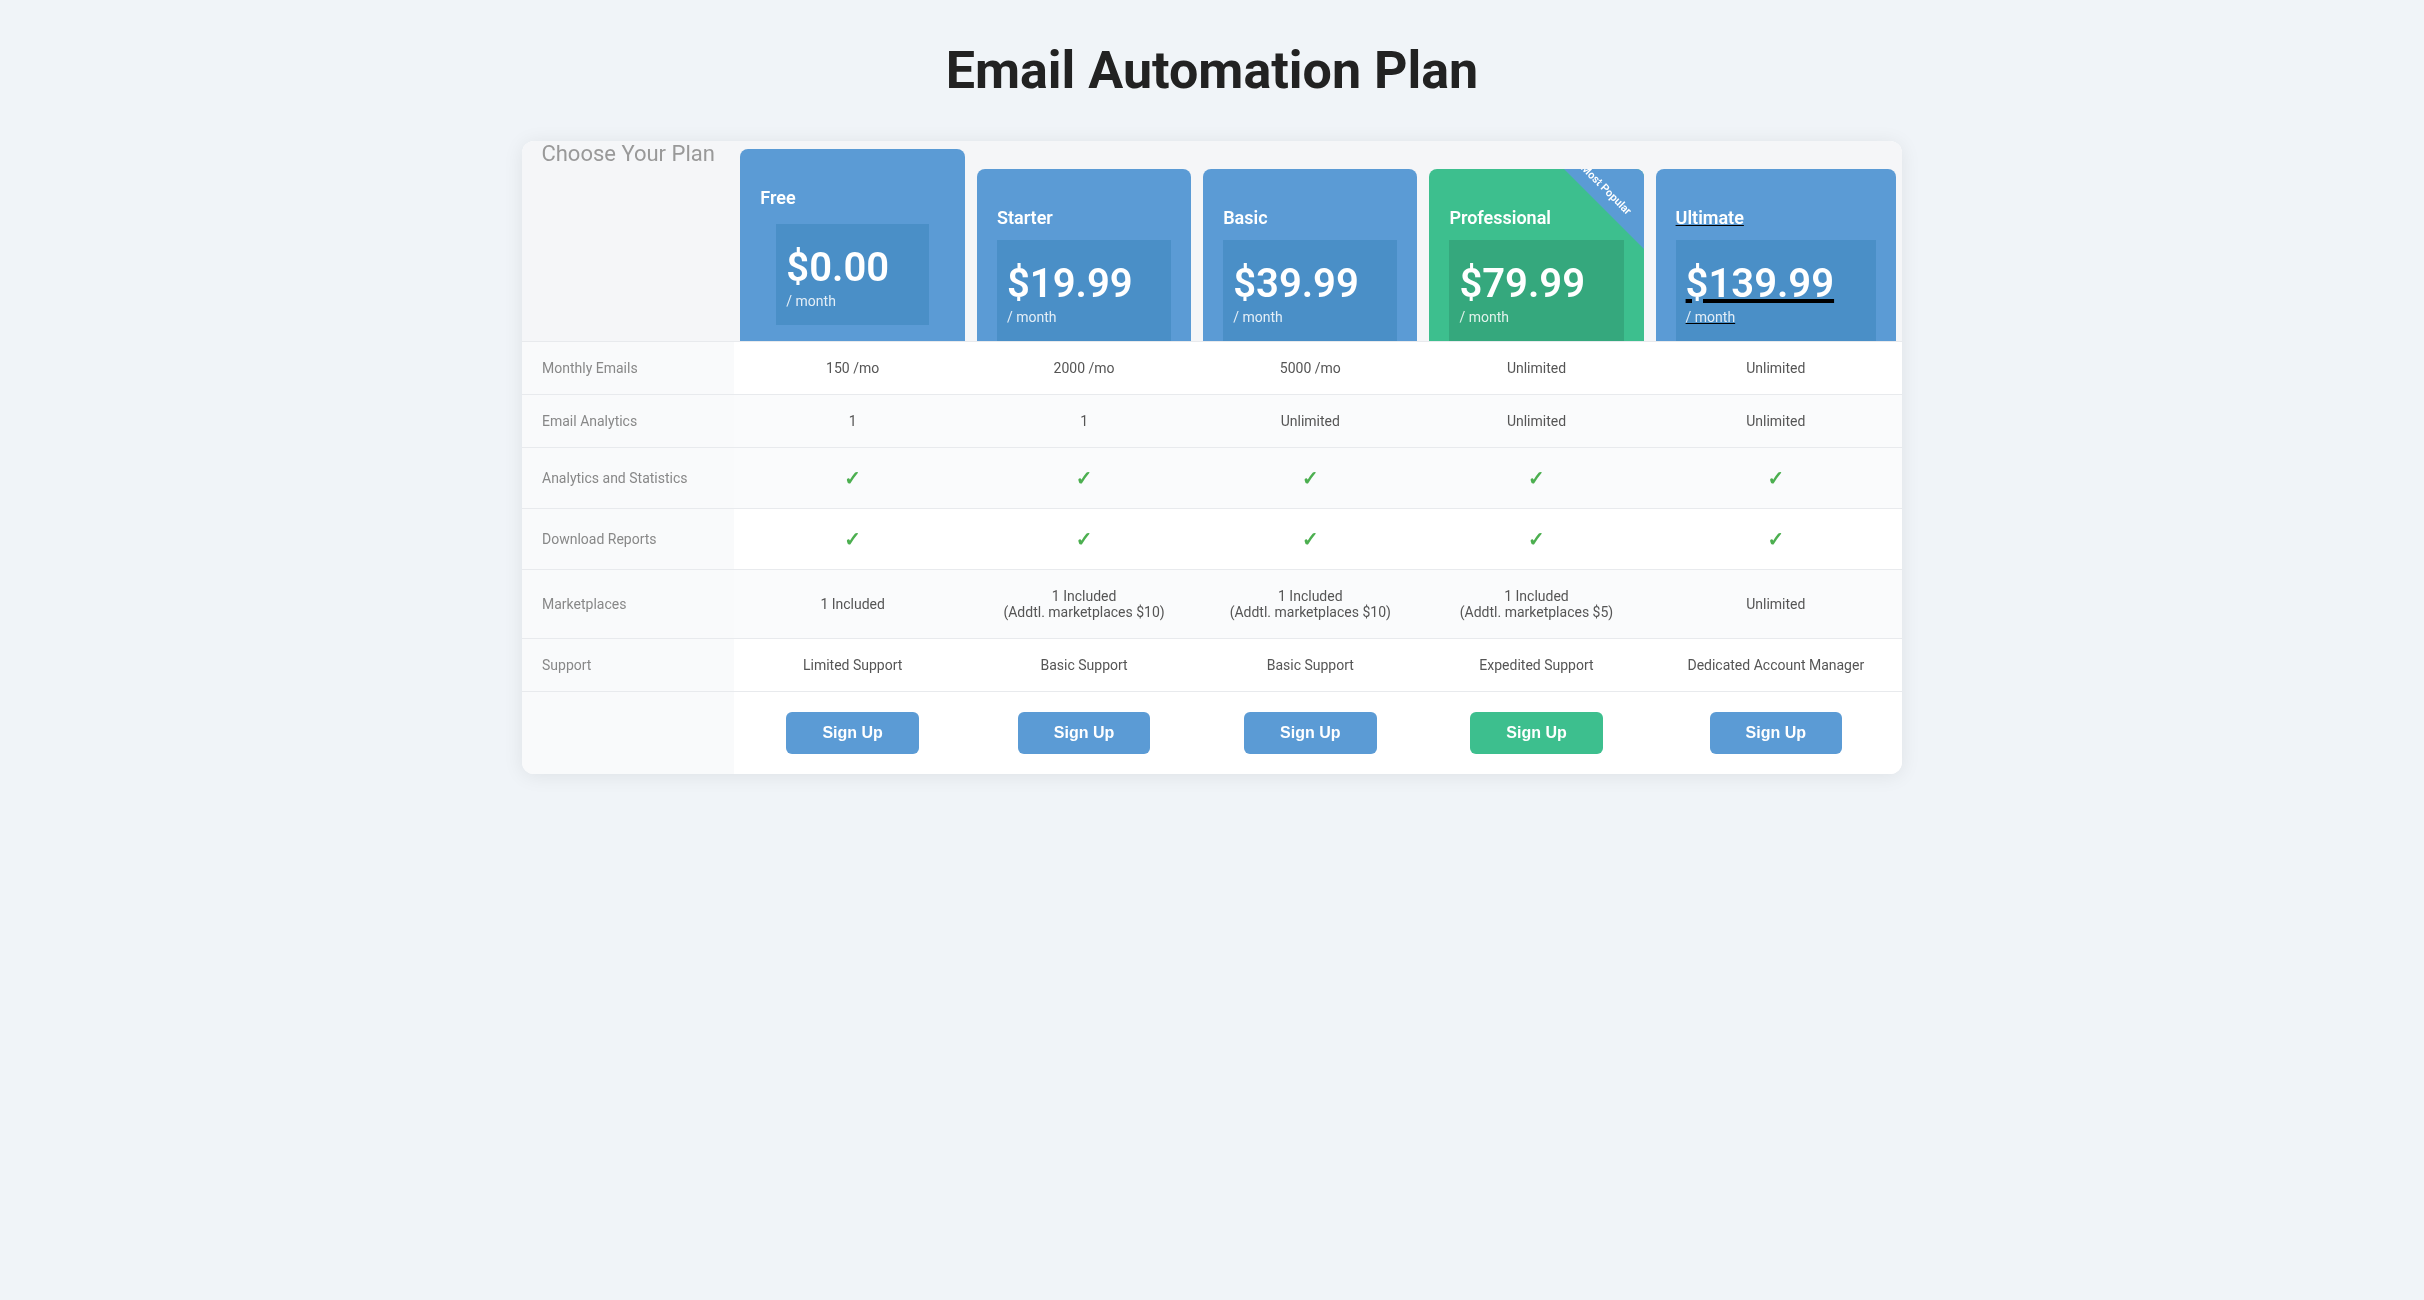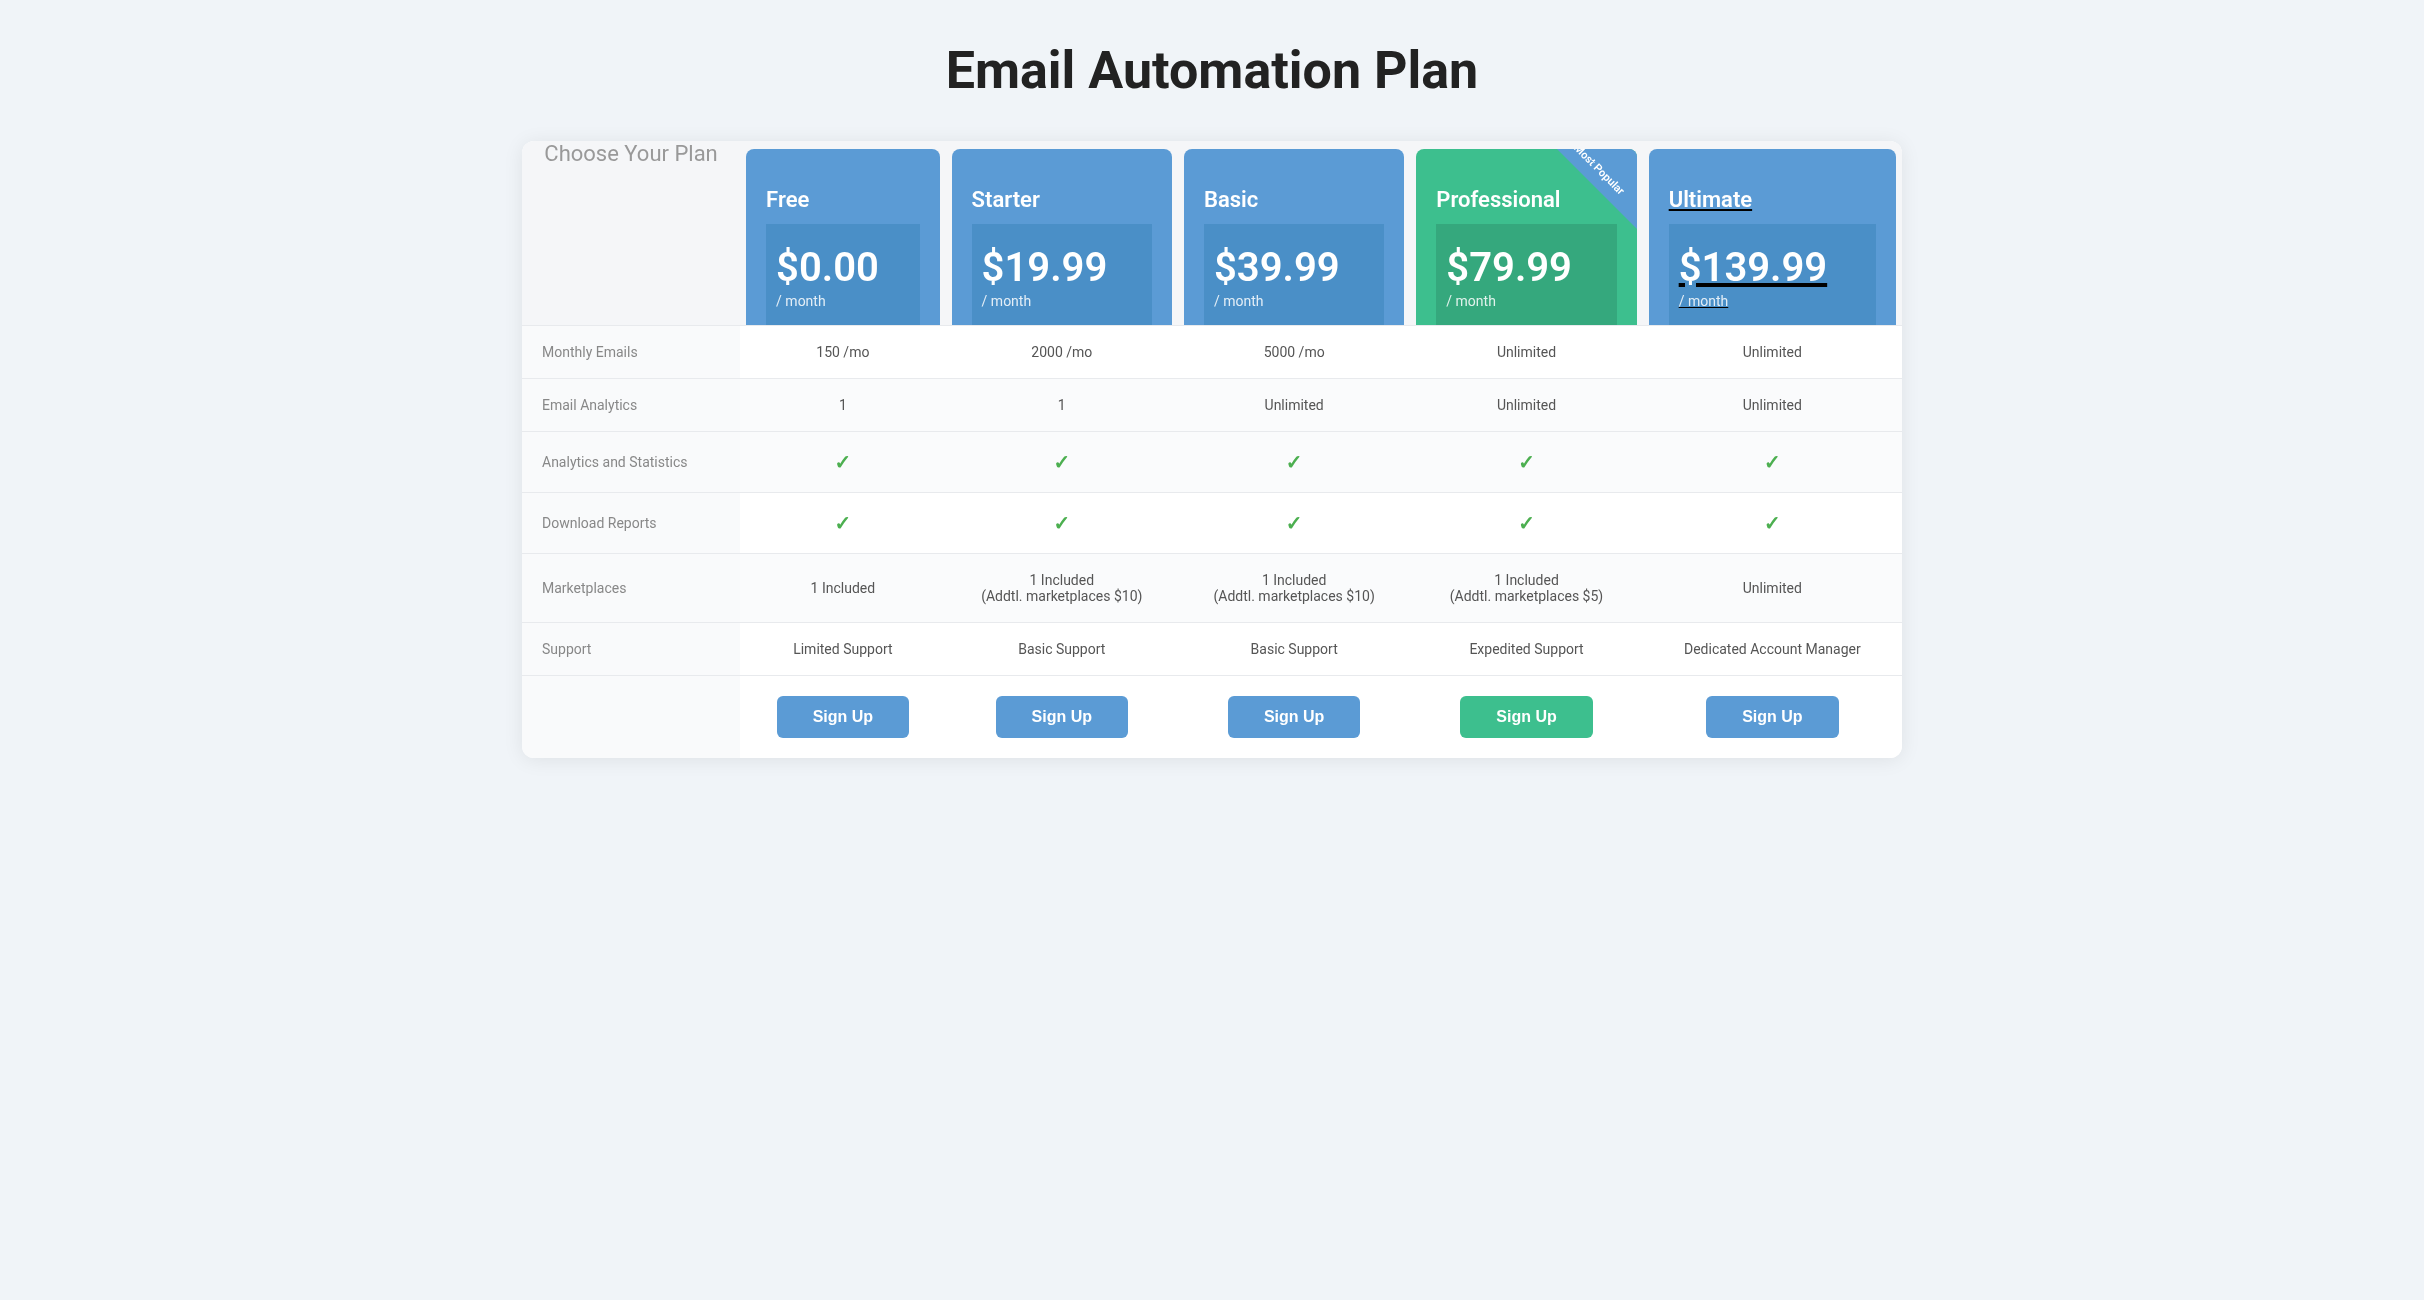--- a/index.html
+++ b/index.html
@@ -42,21 +42,21 @@
     }
     .plan-header-inner.blue {
       background: #5b9bd5;
     }
     .plan-header-inner.green {
       background: #3dbf8e;
       position: relative;
     }
     .plan-name {
       color: white;
-      font-size: 22px;
+      font-size: 18px;
       font-weight: 600;
       margin-bottom: 12px;
     }
     .price-area {
       background: rgba(255,255,255,0.15);
       border-radius: 6px;
       padding: 18px 10px 14px;
       margin: 0 -0px;
     }
     .plan-header-inner.blue .price-area {
@@ -173,21 +173,21 @@
 <h1 class="page-title">Email Automation Plan</h1>
 
 <div class="pricing-container">
   <table class="pricing-table">
     <tbody id="table-body">
         <tr class="header-row">
           <td class="choose-plan-cell">Choose Your Plan</td>
           <td style="padding: 8px 6px 0px; background: rgb(245, 246, 248); vertical-align: bottom;">
             <div class="plan-header-inner blue" style="border-radius: 8px 8px 0px 0px; position: relative; overflow: hidden; padding-bottom: 0px;">
               <div class="plan-name" style="padding-top: 16px;">Free</div>
-              <div class="price-area" style="padding: 20px 10px 16px; margin: 0px; border-radius: 0px;">
+              <div class="price-area" style="padding: 20px 10px 16px; margin: 16px; border-radius: 0px;">
                 <div class="price-value">$0.00</div>
                 <div class="price-period">/ month</div>
               </div>
             </div>
           </td>
           <td style="padding: 8px 6px 0px; background: rgb(245, 246, 248); vertical-align: bottom;">
             <div class="plan-header-inner blue" style="border-radius: 8px 8px 0px 0px; position: relative; overflow: hidden; padding-bottom: 0px;">
               <div class="plan-name" style="padding-top: 16px;">Starter</div>
               <div class="price-area" style="padding: 20px 10px 16px; margin: 0px; border-radius: 0px;">
                 <div class="price-value">$19.99</div>

